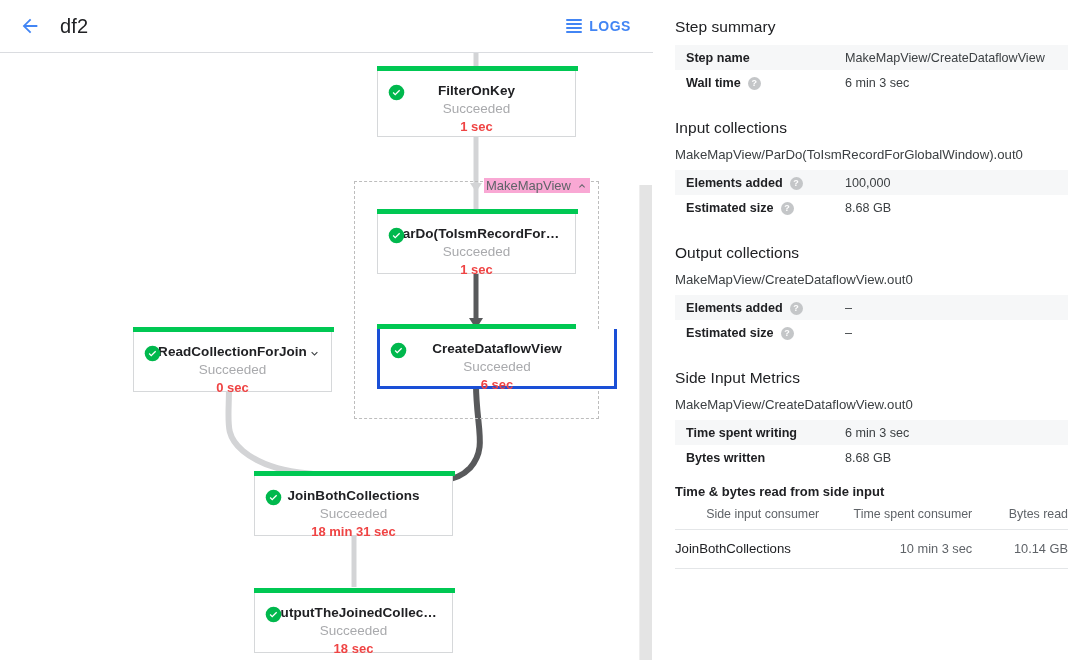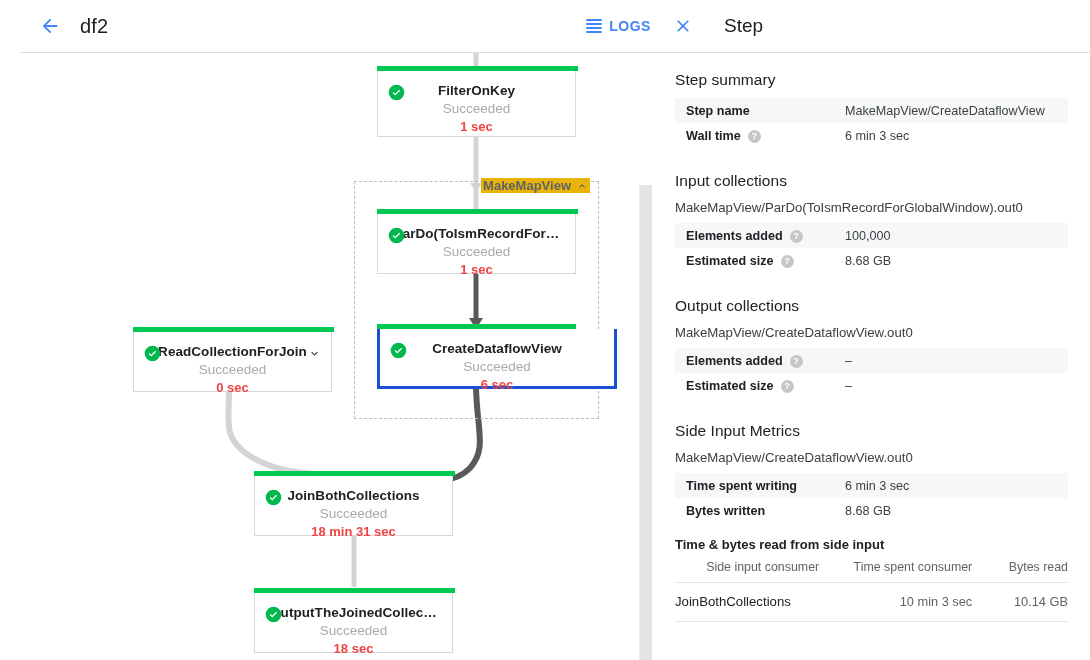--- a/index.html
+++ b/index.html
@@ -10,21 +10,21 @@
     overflow: hidden;
   }
   .app { position: relative; width:1090px; height:660px; display:flex; }
 
   
   .left-pane { position:relative; width:653px; height:660px; border-right:1px solid #dadce0; background:#fff; }
 
   .topbar {
     position:absolute; left:0; top:0; width:653px; height:53px;
     background:#fff; border-bottom:1px solid #dadce0;
-    display:flex; align-items:center; padding:0 16px;margin-left:20px;
+    display:flex; align-items:center; padding:0 16px;
   }
   .back-btn {
     width:28px; height:28px; display:flex; align-items:center; justify-content:center;
     cursor:pointer; margin-right:16px;
   }
   .back-btn svg { display:block; }
   .job-title { font-size:20px; color:#202124; font-weight:400; letter-spacing:.1px; }
   .topbar-spacer { flex:1 1 auto; }
   .logs-btn {
     display:flex; align-items:center; gap:7px; cursor:pointer;
@@ -64,21 +64,21 @@
   .node-status { font-size:13.5px; color:#a9aaad; line-height:19px; }
   .node-time { font-size:13px; color:#ef4444; font-weight:600; line-height:18px; }
   .node .chevron-down { position:absolute; right:10px; top:15px; }
 
   .group-box {
     position:absolute; border:1px dashed #bdbdbd; background:transparent;
   }
   .group-label {
     position:absolute; right:8px; top:-4px;
     font-size:13px; color:#5f6368; display:flex; align-items:center; gap:5px;
-    background:#eab308; padding:0 2px;font-weight:bold;
+    background:#f9a8d4; padding:0 2px;
   }
 
   .graph-scrollbar {
     position:absolute; right:1px; top:132px; width:13px; height:475px;
     background:#e4e4e4; border-left:1px solid #eeeeee;
   }
 
   
   .right-pane { position:relative; width:437px; height:660px; background:#fff; overflow:hidden; }
   .rp-head {
@@ -247,28 +247,20 @@
         <div class="node-status">Succeeded</div>
         <div class="node-time">18 sec</div>
       </div>
 
       <div class="graph-scrollbar"></div>
     </div>
   </div>
 
   <div class="right-pane">
 
-    <div class="rp-head">
-      <div class="close-btn">
-        <svg width="20" height="20" viewBox="0 0 24 24">
-            <path d="M19 6.4L17.6 5 12 10.6 6.4 5 5 6.4 10.6 12 5 17.6 6.4 19 12 13.4 17.6 19 19 17.6 13.4 12z" fill="#4285f4"></path>
-          </svg>
-      </div>
-      <div class="rp-title">Step</div>
-    </div>
 
     <div class="rp-body">
 
       <div class="sec-title">Step summary</div>
       <table class="kv">
         <tbody>
             <tr class="alt">
           <td class="k"><span>Step name</span></td>
           <td class="v">MakeMapView/CreateDataflowView</td>
         </tr>

